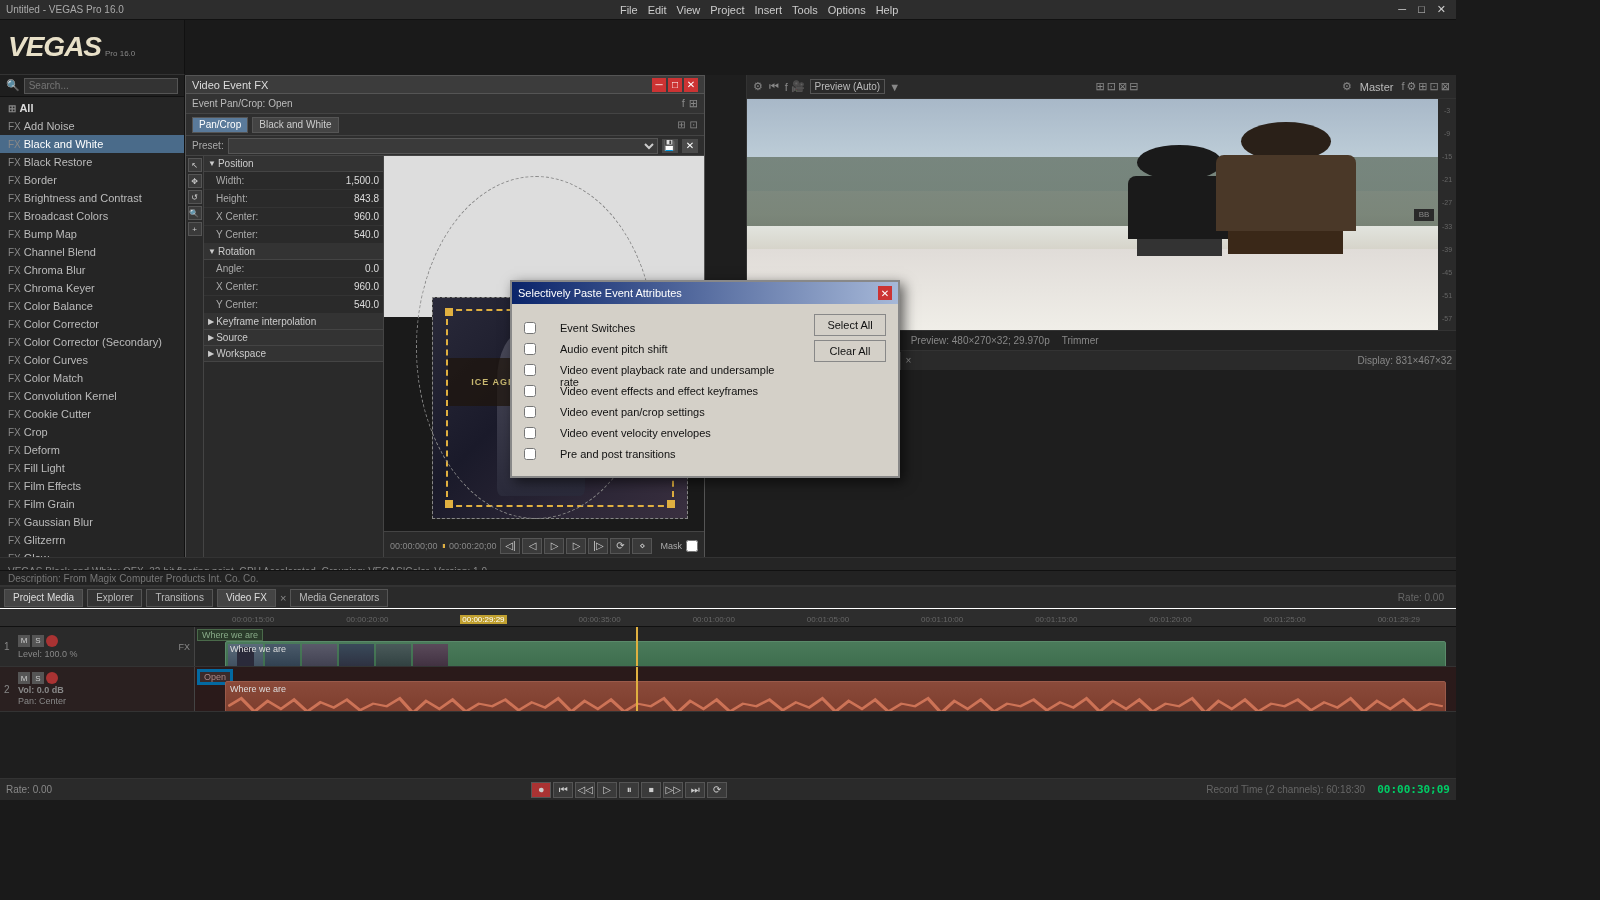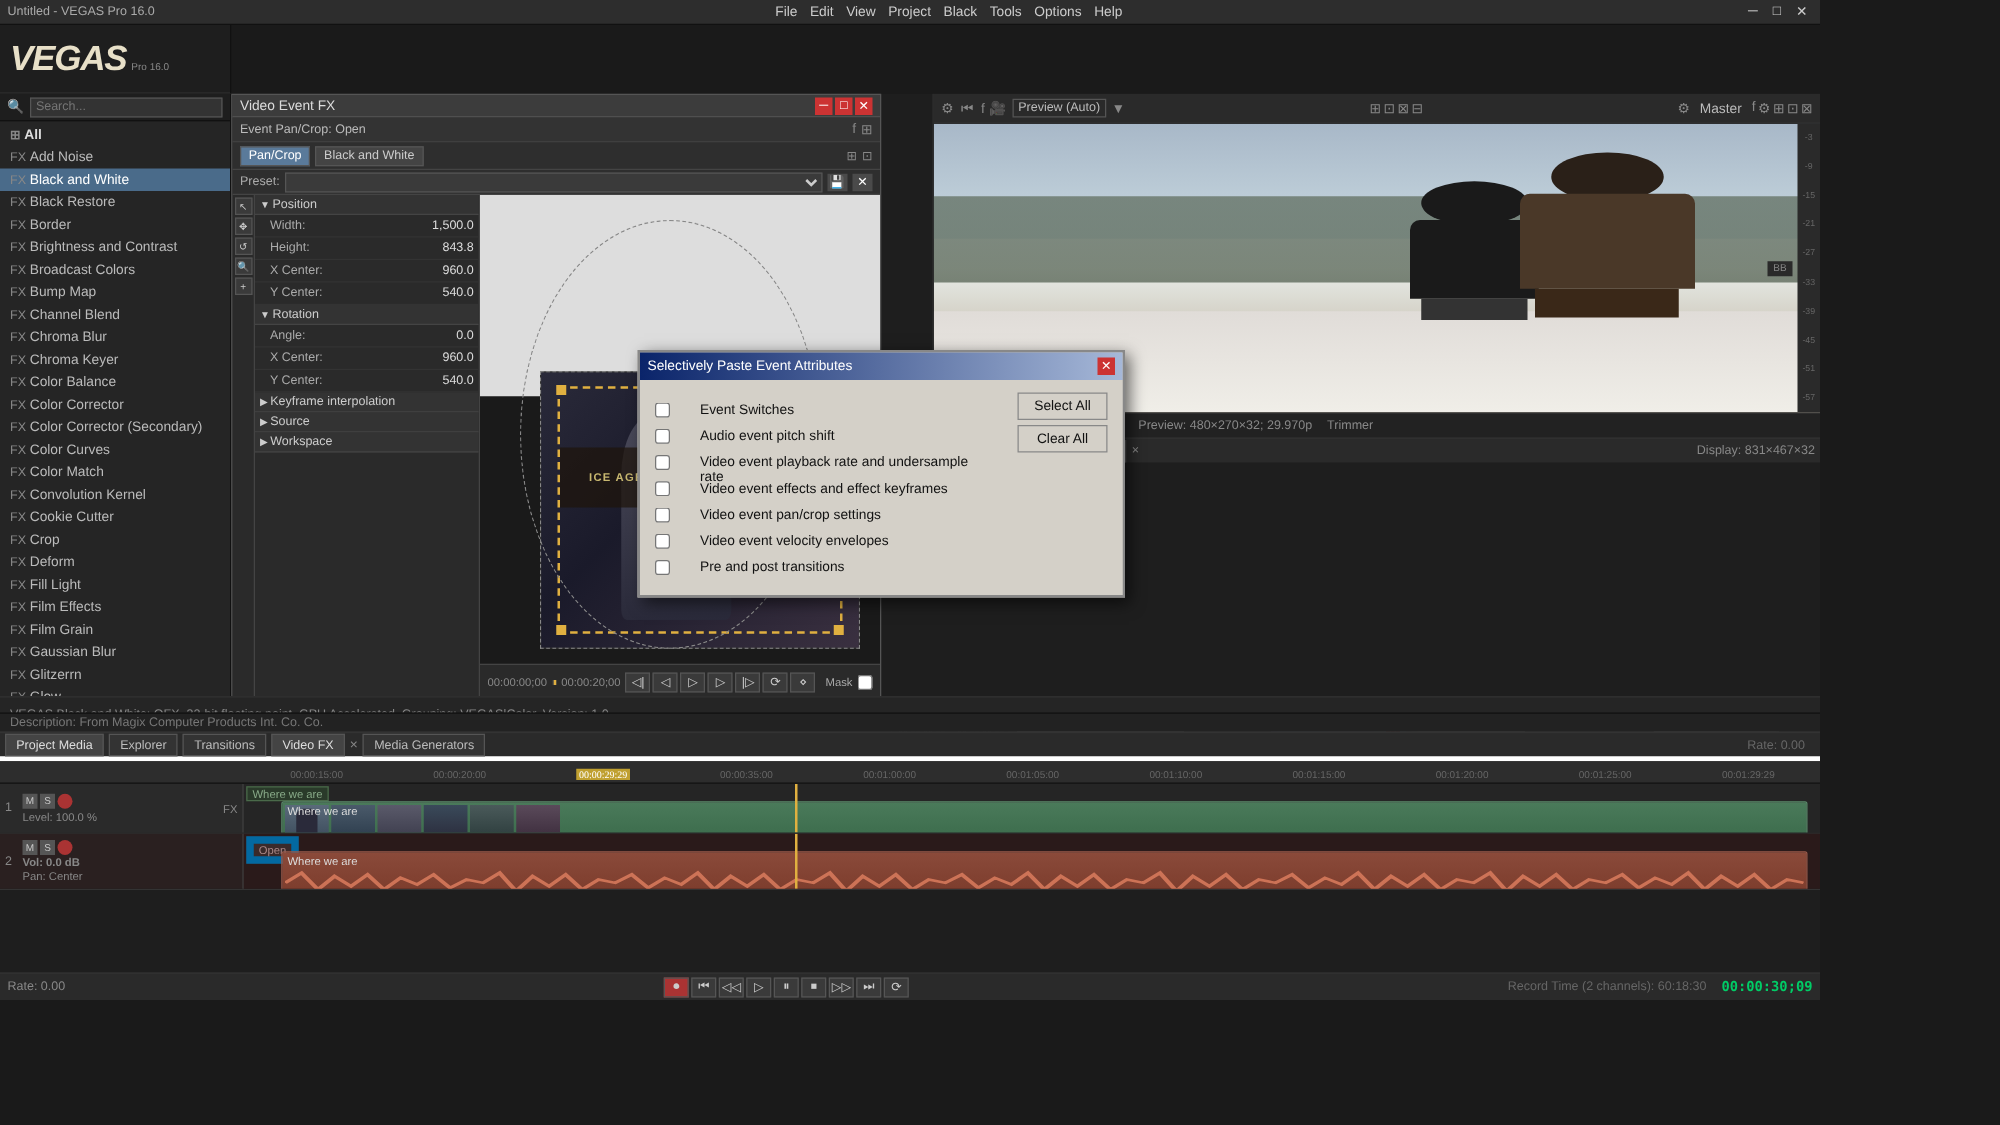--- a/index.html
+++ b/index.html
@@ -105,21 +105,21 @@
       flex: 1; background: #111; position: relative; overflow: hidden;
     }
 
     
     #bottom-area {
       position: absolute; bottom: 0; left: 0; right: 0; height: 215px;
       background: #1e1e1e; border-top: 2px solid #333;
     }
     #timeline-tabs {
       height: 22px; background: #2a2a2a; display: flex; align-items: center;
-      border-bottom: 4px solid #ffffff; padding: 0 4px; gap: 4px;
+      border-bottom: 1px solid #ffffff; padding: 0 4px; gap: 4px;
     }
     .tl-tab {
       height: 18px; padding: 0 8px; background: #333; border: 1px solid #555;
       color: #bbb; font-size: 10px; cursor: pointer; display: flex; align-items: center;
     }
     .tl-tab.active { background: #444; color: #ddd; }
     #timeline-ruler {
       height: 18px; background: #2d2d2d; border-bottom: 1px solid #111;
       position: relative; overflow: hidden;
     }
@@ -240,21 +240,21 @@
 </head>
 <body>
 
 <div id="top-menubar">
   <span style="color:#aaa; font-size:10px;">Untitled - VEGAS Pro 16.0</span>
   <div style="display:flex; gap:10px; margin-left:auto;">
     <span class="menu-item">File</span>
     <span class="menu-item">Edit</span>
     <span class="menu-item">View</span>
     <span class="menu-item">Project</span>
-    <span class="menu-item">Black</span>
+    <span class="menu-item">Insert</span>
     <span class="menu-item">Tools</span>
     <span class="menu-item">Options</span>
     <span class="menu-item">Help</span>
   </div>
   <div style="margin-left:auto; display:flex; gap:4px;">
     <span style="color:#ccc; cursor:pointer; padding: 0 4px;">─</span>
     <span style="color:#ccc; cursor:pointer; padding: 0 4px;">□</span>
     <span style="color:#ccc; cursor:pointer; padding: 0 4px;">✕</span>
   </div>
 </div>
@@ -637,21 +637,21 @@
     <span class="tl-tab">Media Generators</span>
     <span class="spacer"></span>
     <span style="font-size:10px; color:#666; margin-right:8px;">Rate: 0.00</span>
   </div>
 
   <div id="timeline-ruler" style="display:flex; align-items:flex-end; padding:0 196px 0 0; overflow:hidden; position:relative;">
     <div style="position:absolute; left:196px; right:0; top:0; bottom:0; display:flex;">
       <div style="flex:1; display:flex; justify-content:space-around; align-items:flex-end; padding-bottom:2px;">
         <span style="font-size:8px; color:#666;">00:00:15:00</span>
         <span style="font-size:8px; color:#666;">00:00:20:00</span>
-        <span style="font-size:8px; color:#fff; background:#c0a030; padding:0 2px;font-family:Liberation Serif, serif;">00:00:29:29</span>
+        <span style="font-size:8px; color:#fff; background:#c0a030; padding:0 2px;">00:00:29:29</span>
         <span style="font-size:8px; color:#666;">00:00:35:00</span>
         <span style="font-size:8px; color:#666;">00:01:00:00</span>
         <span style="font-size:8px; color:#666;">00:01:05:00</span>
         <span style="font-size:8px; color:#666;">00:01:10:00</span>
         <span style="font-size:8px; color:#666;">00:01:15:00</span>
         <span style="font-size:8px; color:#666;">00:01:20:00</span>
         <span style="font-size:8px; color:#666;">00:01:25:00</span>
         <span style="font-size:8px; color:#666;">00:01:29:29</span>
       </div>
     </div>
@@ -713,21 +713,21 @@
           <div style="display:flex; align-items:center; gap:2px;">
             <span style="font-size:9px; color:#888;font-weight:bold;">Vol: 0.0 dB</span>
           </div>
           <div style="display:flex; align-items:center; gap:2px;">
             <span style="font-size:9px; color:#888;">Pan: Center</span>
           </div>
         </div>
       </div>
       <div class="track-body" style="background:#2a1a1a;">
 
-        <div style="position:absolute; top:2px; left:2px; background:#3a2a2a; padding:0 4px; font-size:9px; color:#a88; border:6px solid #0369a1;">
+        <div style="position:absolute; top:2px; left:2px; background:#3a2a2a; padding:0 4px; font-size:9px; color:#a88; border:3px solid #0369a1;">
           <span>Open</span>
         </div>
 
         <div class="clip-block audio" style="left:30px; right:10px; top:14px; bottom:4px;">
           <span class="clip-label">Where we are</span>
 
           <div style="position:absolute; bottom:0; left:0; right:0; height:70%; display:flex; align-items:center; gap:1px; padding:0 2px; overflow:hidden;">
             <svg width="100%" height="100%" viewBox="0 0 460 20" preserveAspectRatio="none">
               <polyline points="0,10 5,4 10,14 15,6 20,12 25,5 30,14 35,7 40,11 45,5 50,13 55,8 60,10 65,4 70,15 75,6 80,12 85,5 90,14 95,8 100,10 105,5 110,13 115,7 120,11 125,4 130,14 135,6 140,12 145,5 150,14 155,8 160,10 165,4 170,15 175,6 180,12 185,5 190,14 195,8 200,10 205,5 210,13 215,7 220,11 225,4 230,14 235,6 240,12 245,5 250,14 255,8 260,10 265,4 270,15 275,6 280,12 285,5 290,14 295,8 300,10 305,5 310,13 315,7 320,11 325,4 330,14 335,6 340,12 345,5 350,14 355,8 360,10 365,4 370,15 375,6 380,12 385,5 390,14 395,8 400,10 405,5 410,13 415,7 420,11 425,4 430,14 435,6 440,12 445,5 450,14 455,8 460,10" fill="none" stroke="#e08060" stroke-width="1.5" opacity="0.8"></polyline>
             </svg>

